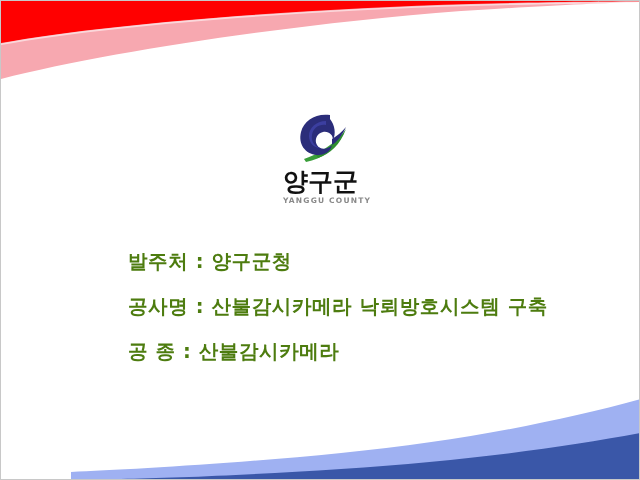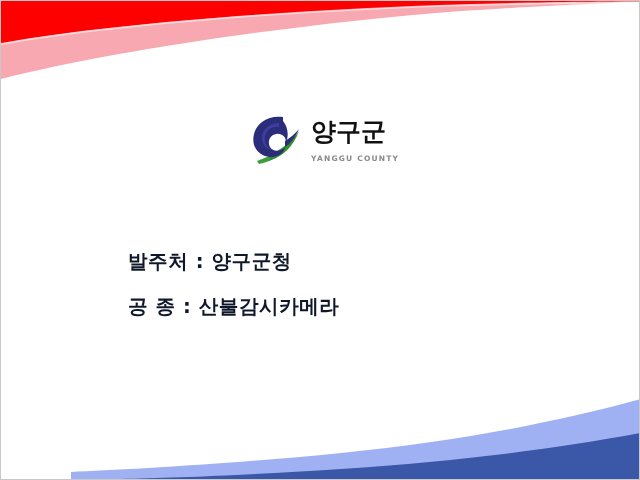--- a/index.html
+++ b/index.html
@@ -33,21 +33,21 @@
   }
 
   
   #logo-block {
     position: absolute;
     left: 248px;
     top: 108px;
     width: 152px;
     height: 62px;
     display: flex;
-    flex-direction: row;
+    flex-direction: column;
     align-items: center;
   }
   #logo-symbol {
     width: 58px;
     height: 58px;
     flex: 0 0 auto;
   }
   #logo-wordmark {
     margin-left: 4px;
     display: flex;
@@ -65,36 +65,36 @@
     letter-spacing: 0px;
     white-space: nowrap;
   }
   #logo-name-en {
     font-family: "DejaVu Sans", "Liberation Sans", sans-serif;
     font-size: 7.5px;
     font-weight: bold;
     color: #8a8a8a;
     letter-spacing: 1.2px;
     line-height: 1.2;
-    margin-top: 9px;
+    margin-top: 1px;
     white-space: nowrap;
   }
 
   
   #info-block {
     position: absolute;
     left: 127px;
     top: 238px;
     width: 470px;
   }
   .info-line {
     font-family: "DejaVu Sans", "Liberation Sans", sans-serif;
     font-size: 19.5px;
     font-weight: bold;
-    color: #0f172a;
+    color: #4d7c0f;
     letter-spacing: 0.6px;
     line-height: 45px;
     white-space: nowrap;
   }
 </style>
 </head>
 <body>
 
 <div id="slide">
 
@@ -131,16 +131,17 @@
 
     <div id="logo-wordmark">
       <div id="logo-name-ko">양구군</div>
       <div id="logo-name-en">YANGGU COUNTY</div>
     </div>
 
   </div>
 
   <div id="info-block">
     <div class="info-line">발주처 : 양구군청</div>
+    <div class="info-line">공사명 : 산불감시카메라 낙뢰방호시스템 구축</div>
     <div class="info-line">공   종 : 산불감시카메라</div>
   </div>
 
 </div>
 
 </body></html>

